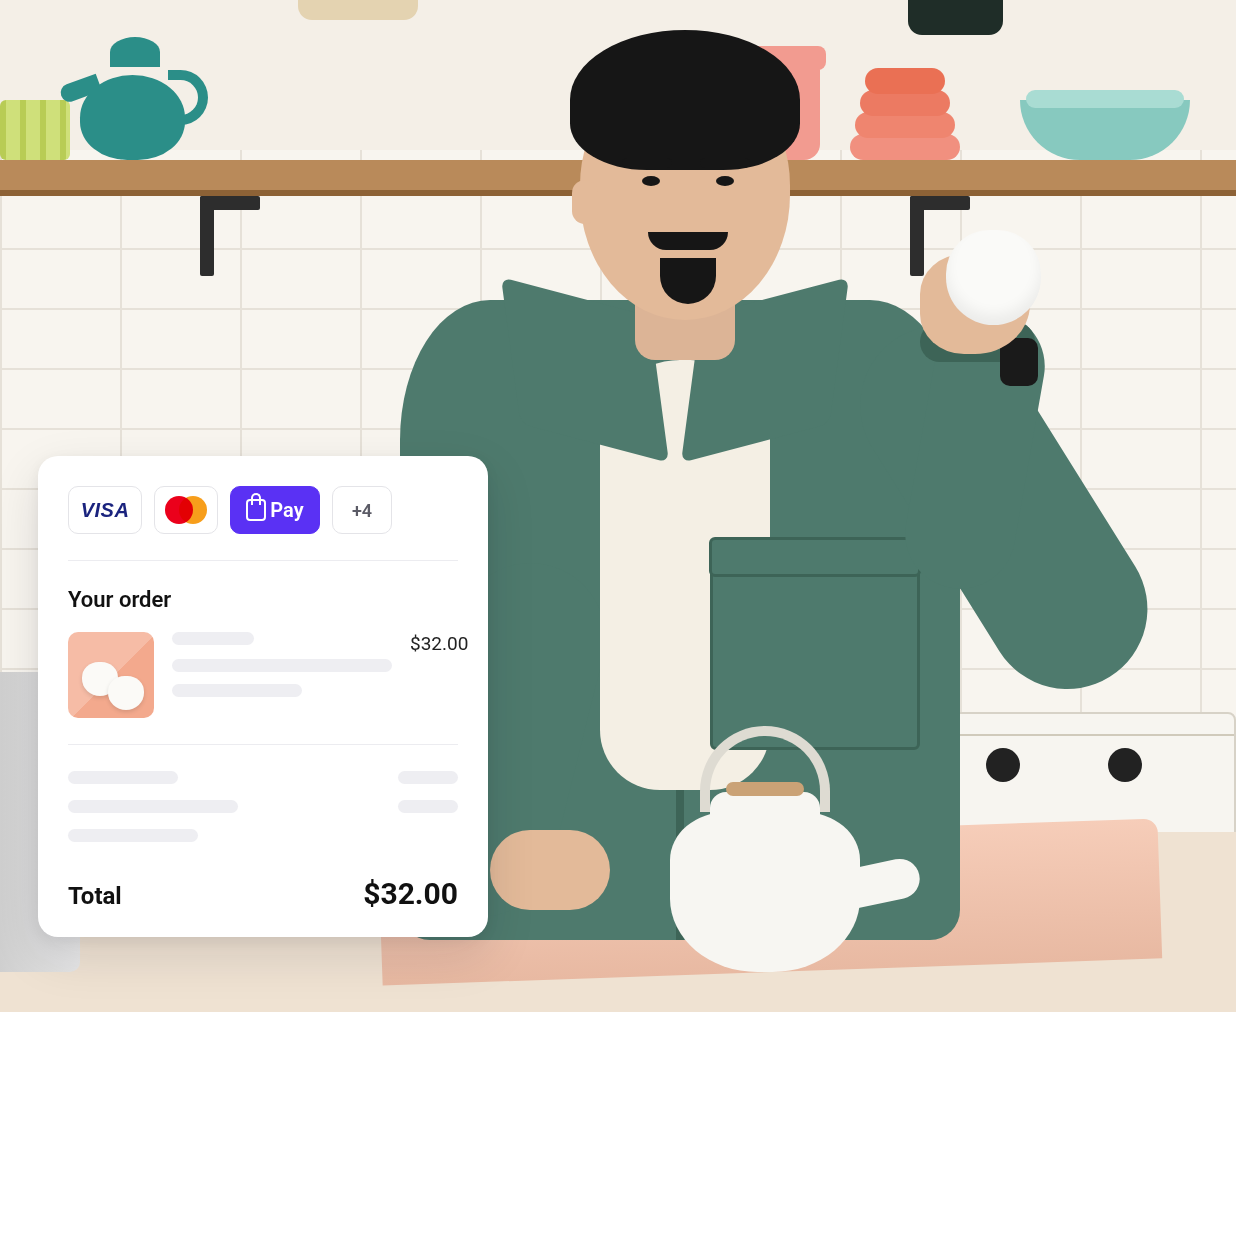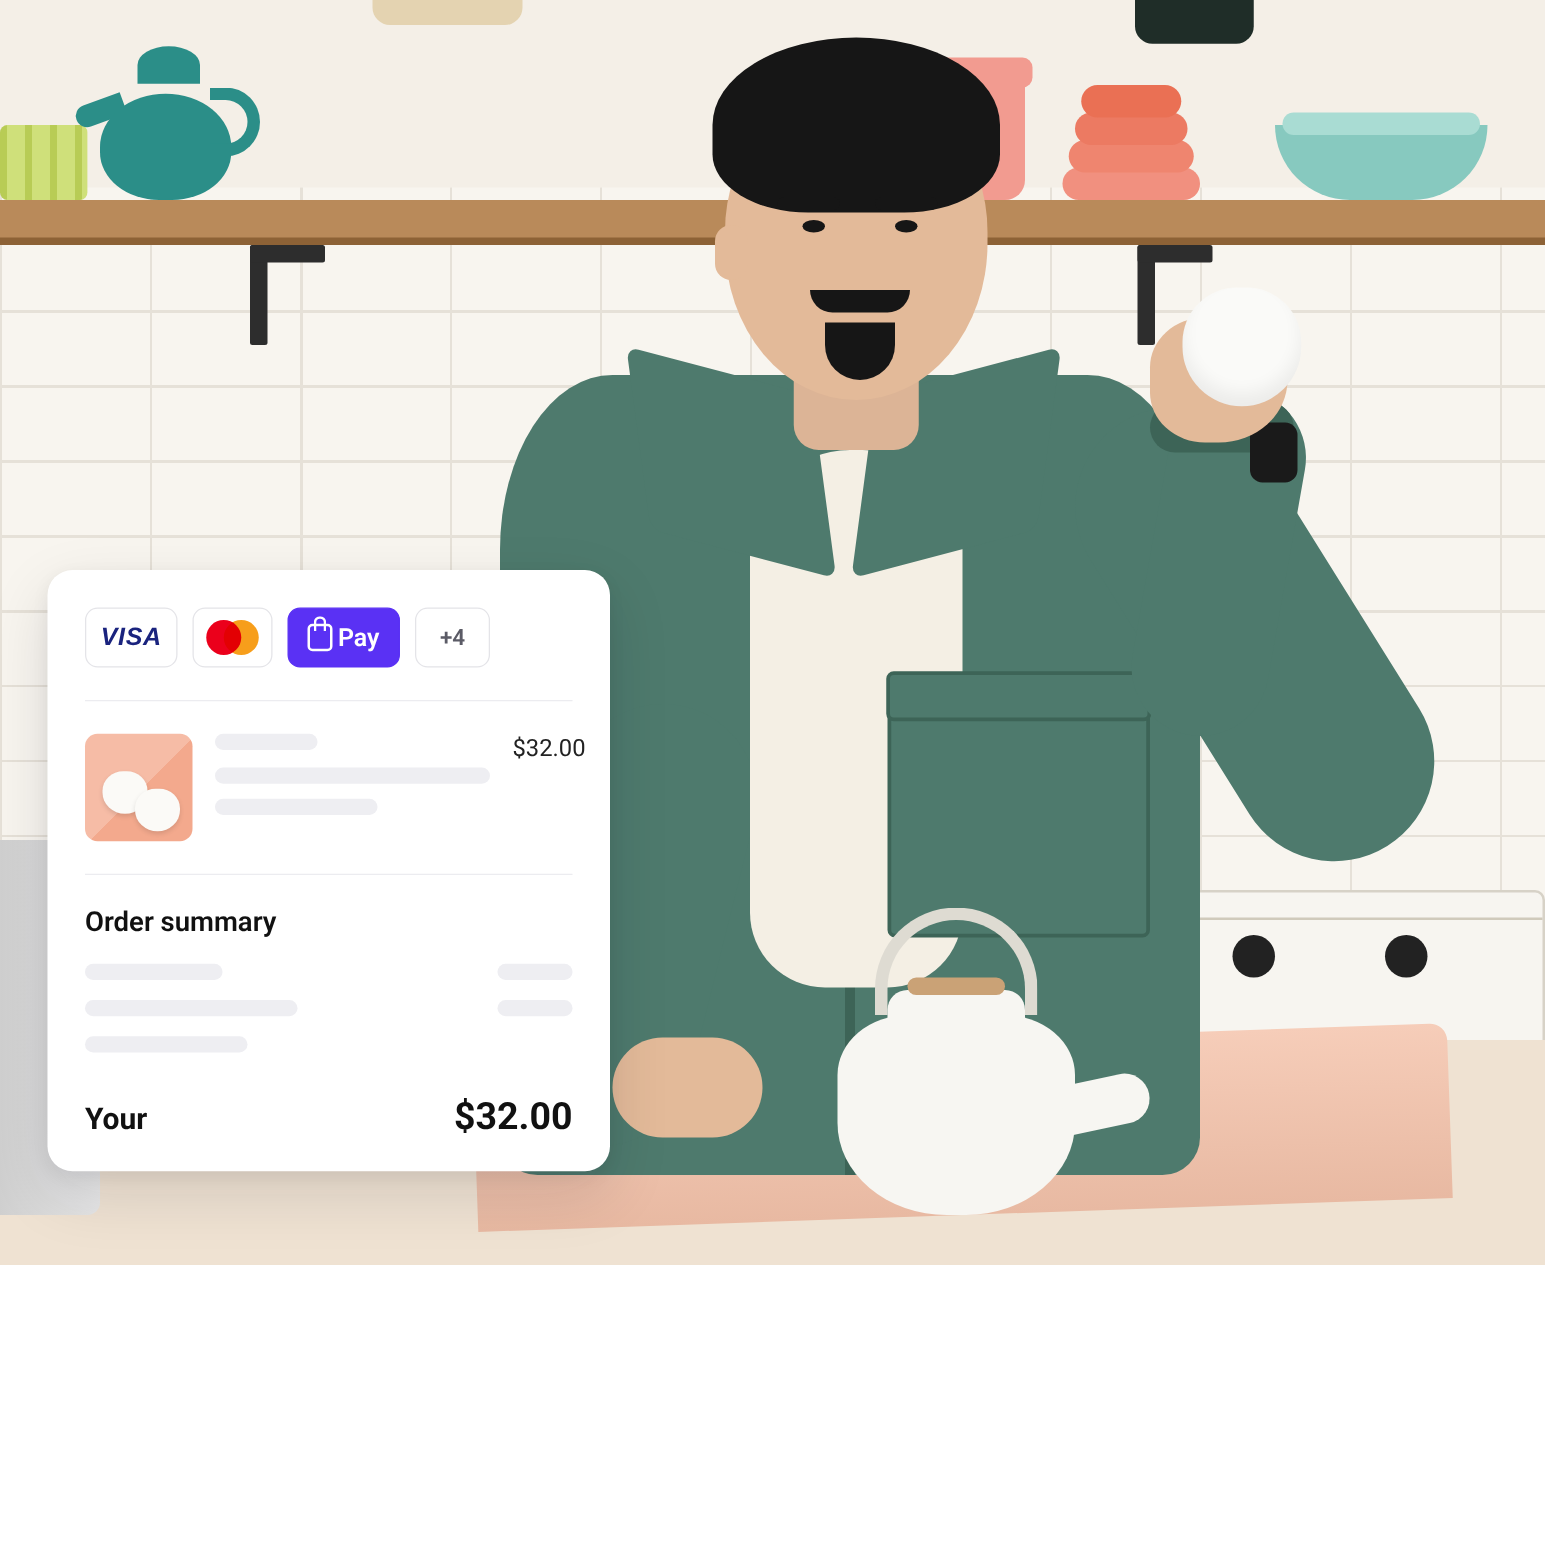--- a/index.html
+++ b/index.html
@@ -264,49 +264,49 @@
         <span>Pay</span>
       </span>
     </div>
     <div class="pay-chip more">
       <span>+4</span>
     </div>
   </div>
 
   <div class="divider"></div>
 
+  <div class="sec-title">Your order</div>
 
   <div class="order-item">
     <div class="thumb" aria-label="two white cups on pink">
       <div class="mini-cup c1"></div>
         <div class="mini-cup c2"></div>
     </div>
     <div class="item-mid">
       <div class="skel sk-sm"></div>
       <div class="skel sk-lg"></div>
       <div class="skel sk-md"></div>
     </div>
     <div class="item-price">$32.00</div>
   </div>
 
   <div class="divider"></div>
 
-  <div class="sec-title">Order summary</div>
 
   <div class="summary-lines">
     <div class="sum-row">
         <div class="skel l"></div>
         <div class="skel r"></div>
       </div>
     <div class="sum-row alt">
         <div class="skel l"></div>
         <div class="skel r"></div>
       </div>
     <div class="sum-row solo">
         <div class="skel l"></div>
       </div>
   </div>
 
   <div class="total-row">
-    <span class="lbl">Your</span>
+    <span class="lbl">Total</span>
     <span class="amt">$32.00</span>
   </div>
 </div>
 
 </body></html>

